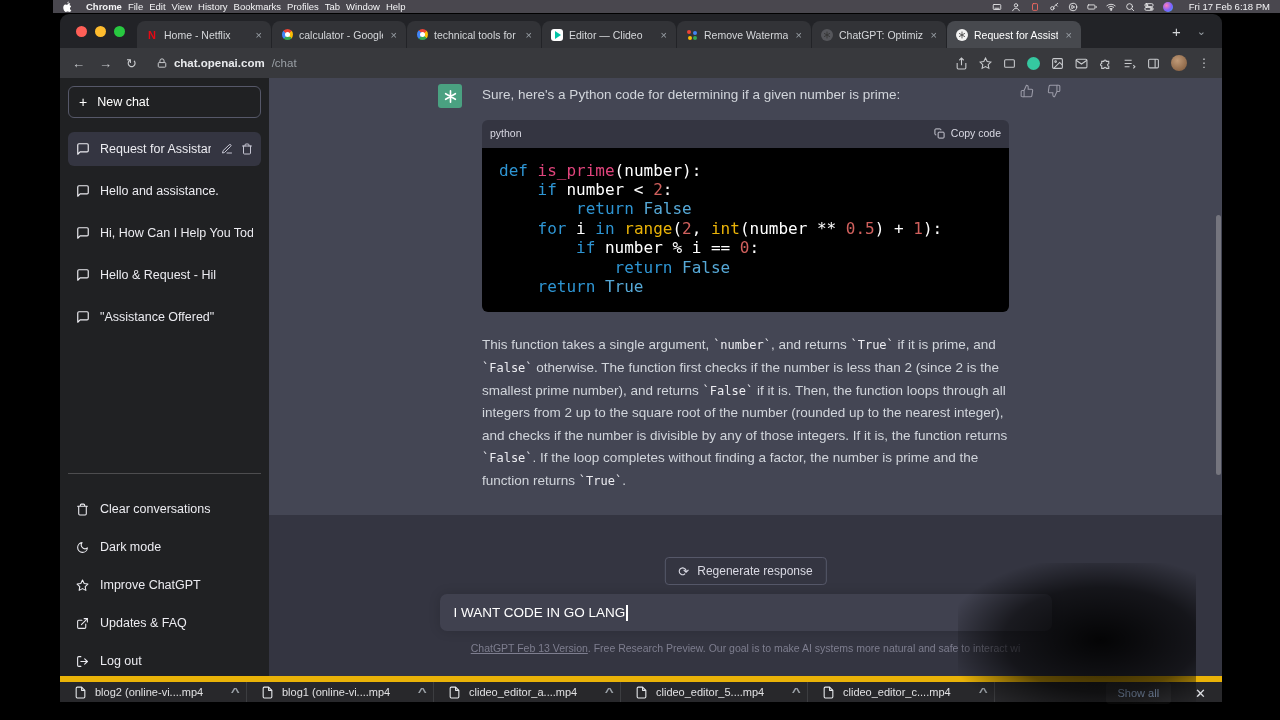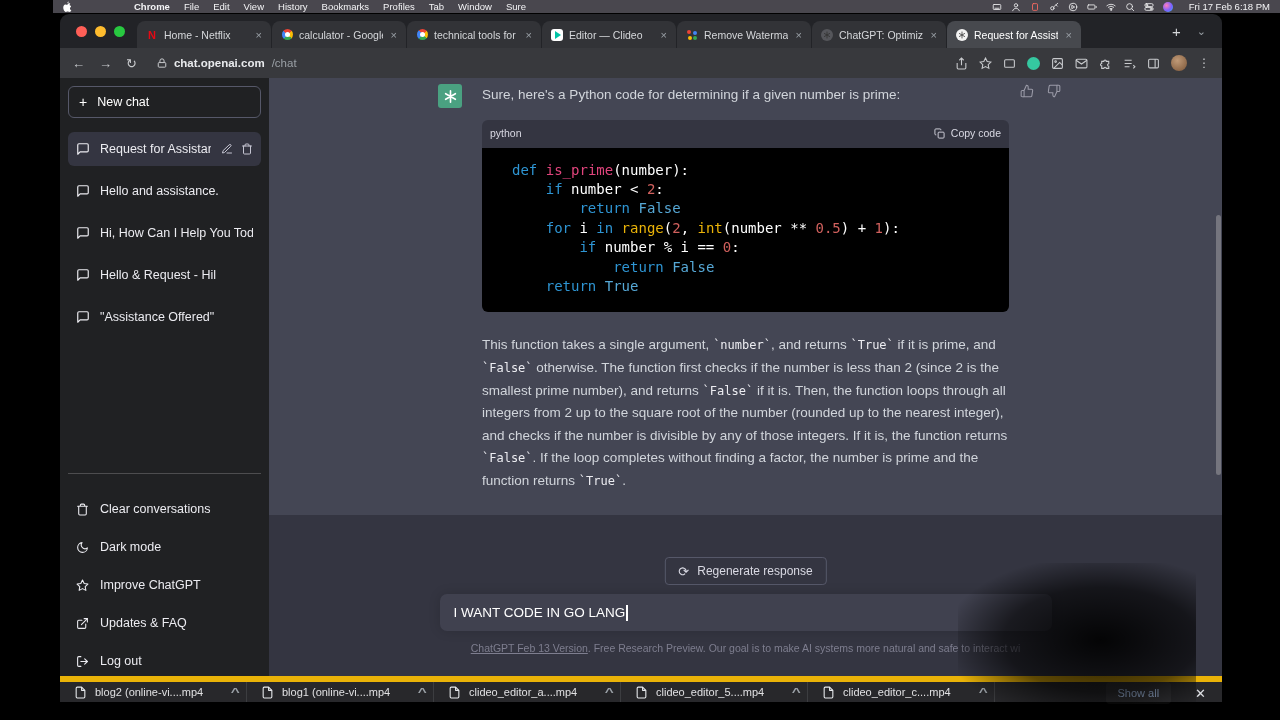--- a/index.html
+++ b/index.html
@@ -76,21 +76,21 @@
 
   .main { flex:1; position:relative; background:#343541; min-width:0; }
   .assistant-row { height:437px; background:#444654; }
   .row-inner { width:527px; margin:0 auto; padding-top:6px; position:relative; color:#d1d5db; font-size:13.5px; line-height:22.6px; }
   .gpt-avatar { position:absolute; left:-44px; top:6px; width:24px; height:24px; border-radius:3px; background:#4aa181; display:flex; align-items:center; justify-content:center; }
   .thumbs { position:absolute; right:-52px; top:6px; display:flex; gap:13px; color:#9b9ba8; }
 
   .code-block { margin-top:13px; border-radius:6px; overflow:hidden; }
   .code-header { background:#343541; color:#d9d9e3; height:28px; display:flex; align-items:center; padding:0 8px; font-size:10.5px; }
   .copy-code { margin-left:auto; display:flex; align-items:center; gap:6px; color:#d9d9e3; }
-  .code-body { background:#000; padding:13px 30px 16px; font-family:"DejaVu Sans Mono", monospace; font-size:14px; line-height:19.4px; color:#fff; }
+  .code-body { background:#000; padding:13px 17px 16px; font-family:"DejaVu Sans Mono", monospace; font-size:16px; line-height:19.4px; color:#fff; }
   .code-line { white-space:pre; }
   .tok-kw  { color:#2e95d3; }
   .tok-fn  { color:#e0447c; }
   .tok-num { color:#d0605d; }
   .tok-lit { color:#56a8d6; }
   .tok-bi  { color:#eab308; }
   .tok-pl  { color:#ffffff; }
 
   .explanation { margin-top:22px; }
   .inline-code { font-family:"DejaVu Sans Mono", monospace; font-size:12px; color:#ececf1; }
@@ -126,31 +126,31 @@
 </head>
 <body>
 
 <div class="menubar">
   <span class="apple">
     <svg width="9" height="11" viewBox="0 0 9 11">
         <path fill="#fff" d="M4.5 3c.8-.9 2-.9 2.7-.6-.1.7-.4 1.2-1 1.7.9.2 1.6.8 1.9 1.6-1.7 1-1.4 3 .2 3.6-.4.9-1 1.6-1.8 1.6-.7 0-.9-.4-1.8-.4s-1.2.4-1.9.4S1.2 10 .8 9C-.4 6.6.5 3.9 2.4 3.6c.7-.1 1.4.3 2.1.3z"></path>
         <path fill="#fff" d="M5.8.5c.1.7-.5 1.6-1.3 1.7C4.3 1.4 5 .6 5.8.5z"></path>
       </svg>
   </span>
-  <span id="menu-items" style="display: flex; gap: 14px; margin-left: 48px;">
+  <span id="menu-items" style="display: flex; gap: 6px;">
       <span class="menu-item first">Chrome</span>
       <span class="menu-item">File</span>
       <span class="menu-item">Edit</span>
       <span class="menu-item">View</span>
       <span class="menu-item">History</span>
       <span class="menu-item">Bookmarks</span>
       <span class="menu-item">Profiles</span>
       <span class="menu-item">Tab</span>
       <span class="menu-item">Window</span>
-      <span class="menu-item">Sure</span>
+      <span class="menu-item">Help</span>
     </span>
   <span class="status" id="status-icons">
       <span class="sicon">
         <svg width="10" height="10" viewBox="0 0 24 24" fill="none" stroke="#f0f0f2" stroke-width="2" stroke-linecap="round">
           <rect x="3" y="6" width="18" height="12" rx="2"></rect>
           <path d="M7 15h10"></path>
         </svg>
       </span>
       <span class="sicon">
         <svg width="10" height="10" viewBox="0 0 24 24" fill="none" stroke="#f0f0f2" stroke-width="2" stroke-linecap="round">

